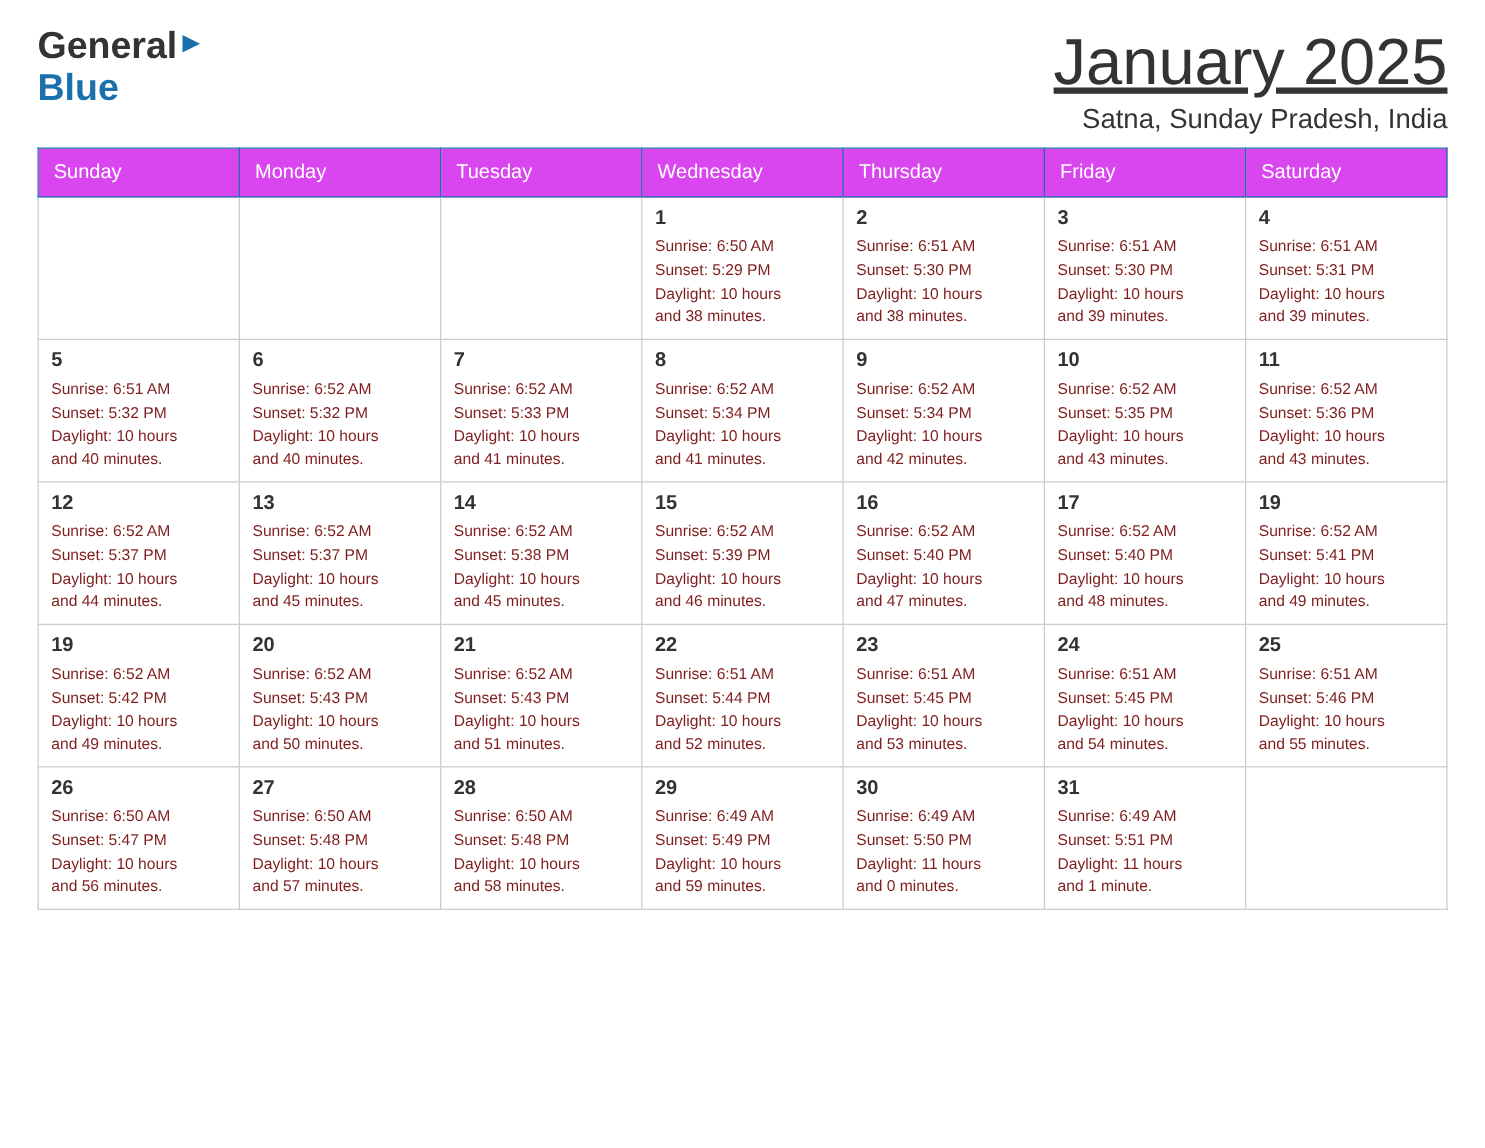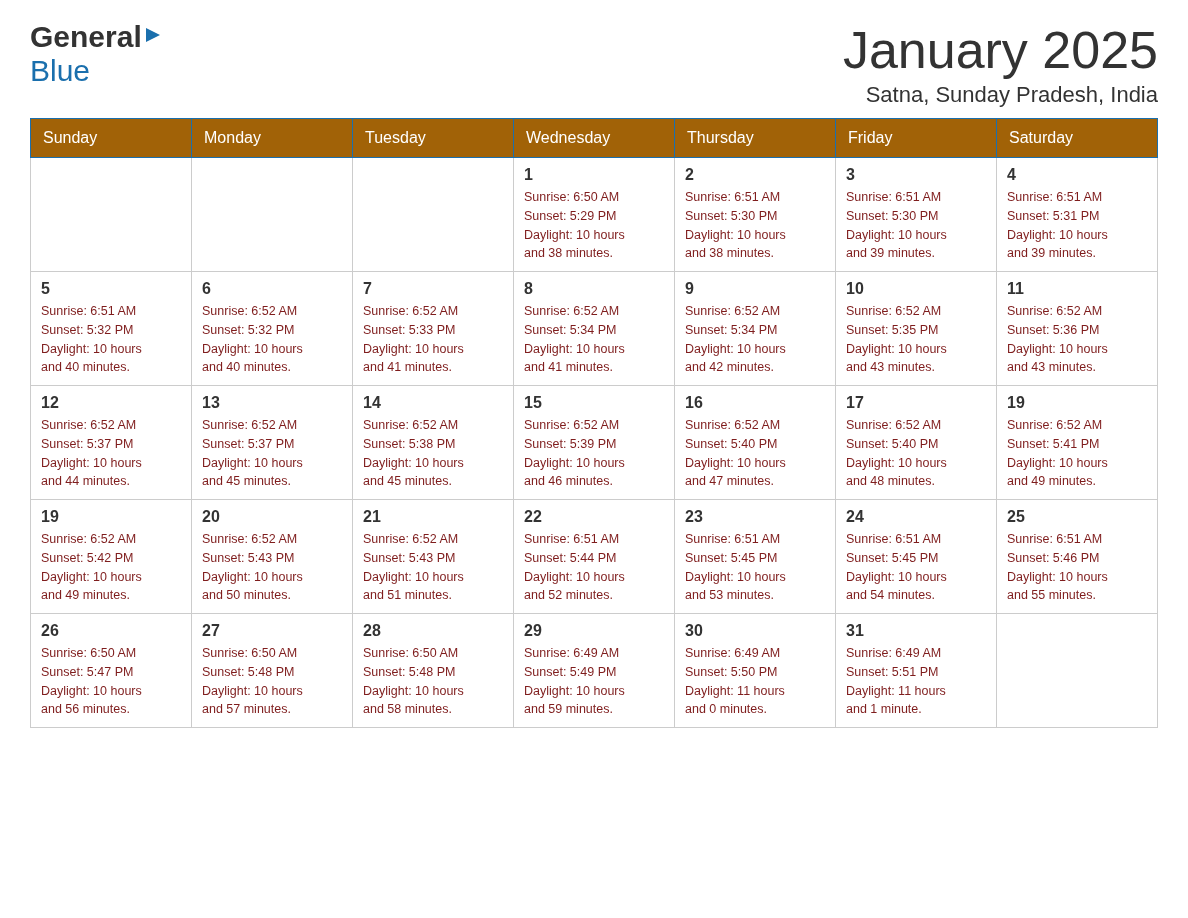--- a/index.html
+++ b/index.html
@@ -21,34 +21,35 @@
       flex-direction: column;
       align-items: flex-start;
     }
     .title-block {
       text-align: right;
     }
     .month-title {
       font-size: 52px;
       color: #333;
       font-weight: normal;
+      text-decoration: underline;
     }
     .location-title {
       font-size: 22px;
       color: #333;
       font-weight: normal;
       margin-top: 2px;
     }
     .calendar {
       width: 100%;
       border-collapse: collapse;
       margin-top: 8px;
     }
     .calendar th {
-      background-color: #a16207;
+      background-color: #d946ef;
       color: #fff;
       font-size: 16px;
       font-weight: normal;
       padding: 10px 12px;
       text-align: left;
       border: 1px solid #1a6fad;
     }
     .calendar td {
       border: 1px solid #ccc;
       vertical-align: top;
@@ -76,21 +77,21 @@
       display: flex;
       align-items: center;
     }
     .logo-text-general {
       font-size: 30px;
       font-weight: bold;
       color: #333;
     }
     .logo-text-blue {
       font-size: 30px;
-      font-weight: normal;
+      font-weight: bold;
       color: #1a6fad;
     }
     .logo-icon {
       display: inline-block;
       margin-left: 2px;
     }
   </style>
 </head>
 <body>
 

